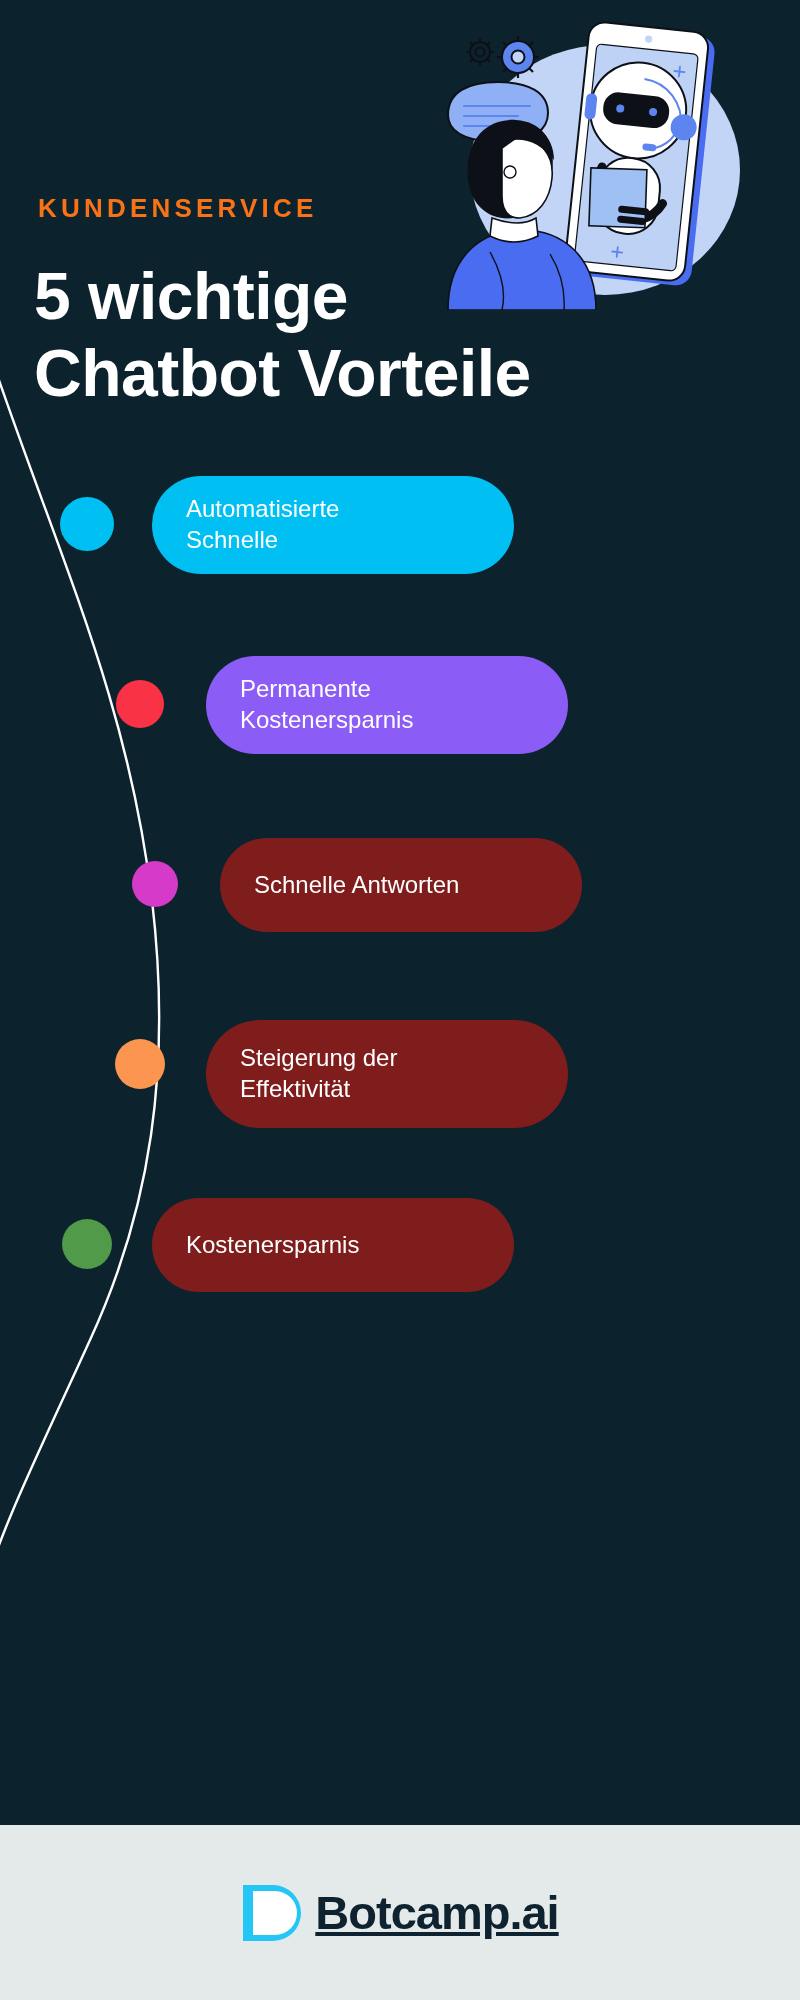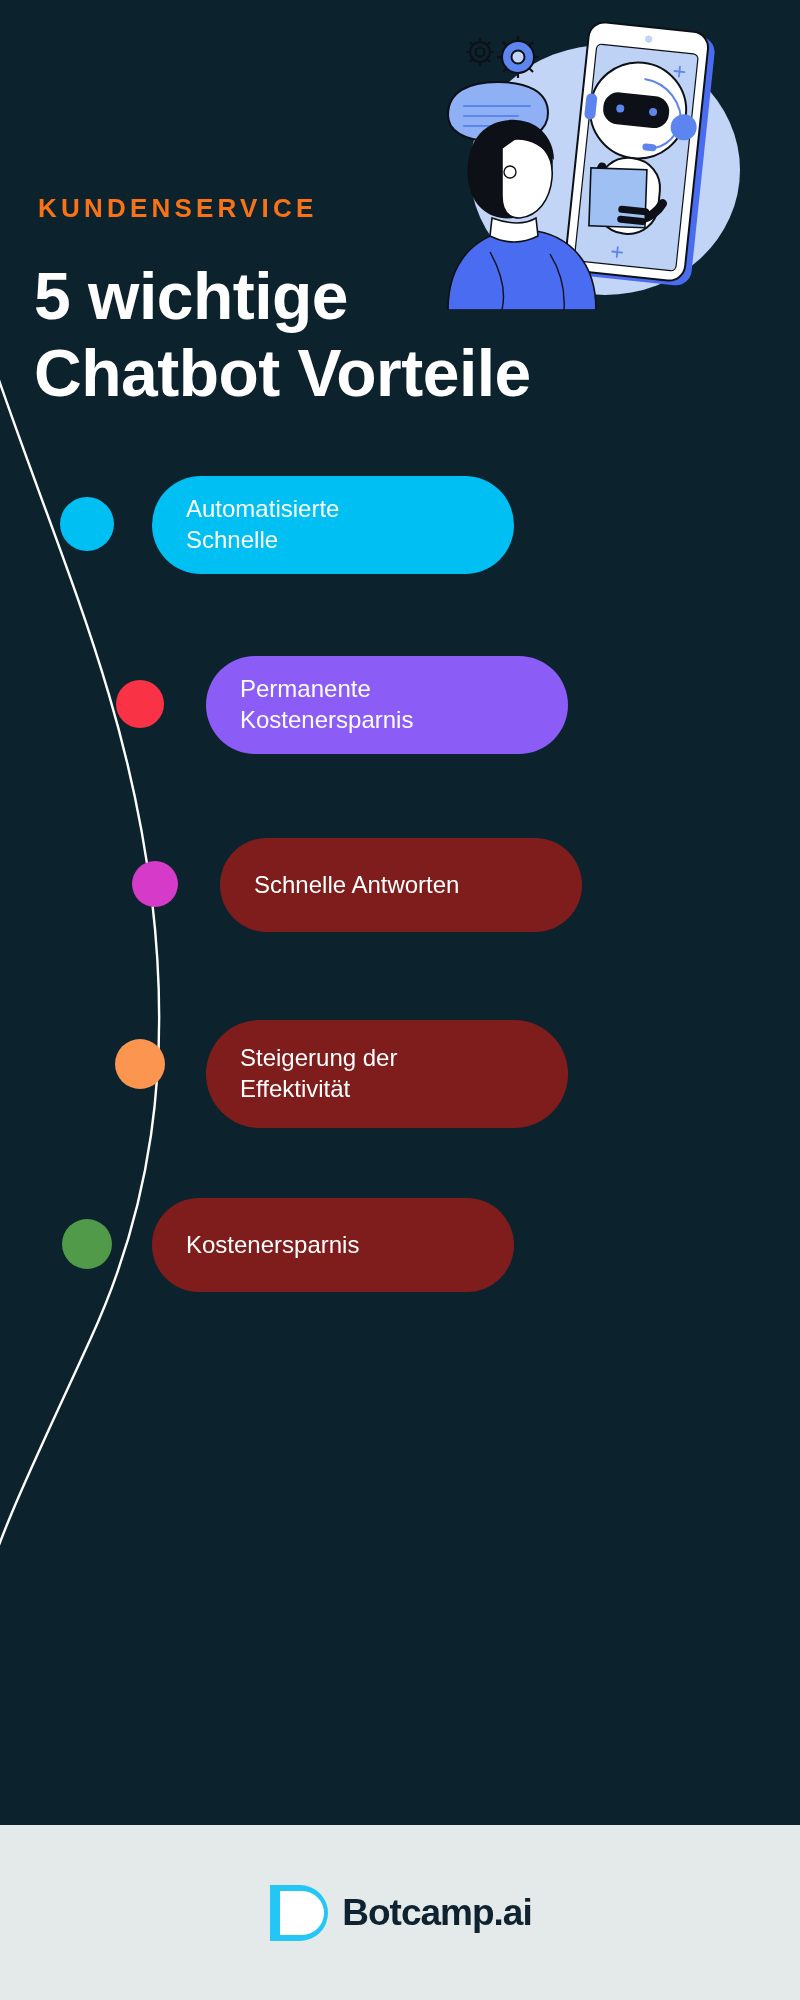--- a/index.html
+++ b/index.html
@@ -88,24 +88,25 @@
     align-items:center;
     justify-content:center;
   }
   .logo-wrap {
     display:flex;
     align-items:center;
     gap:14px;
   }
   .logo-mark { width:60px; height:60px; display:block; }
   .logo-text {
-    font-size:37px;
+    font-size:47px;
     font-weight:bold;
     color:#0f2230;
     letter-spacing:-1px;
+    text-decoration:underline;
   }
 </style>
 </head>
 <body>
 
 <div class="poster">
 
   <svg class="curve-layer" viewBox="0 0 800 2000" preserveAspectRatio="none">
     <path d="M -8 360
              C 60 560, 128 700, 152 900

